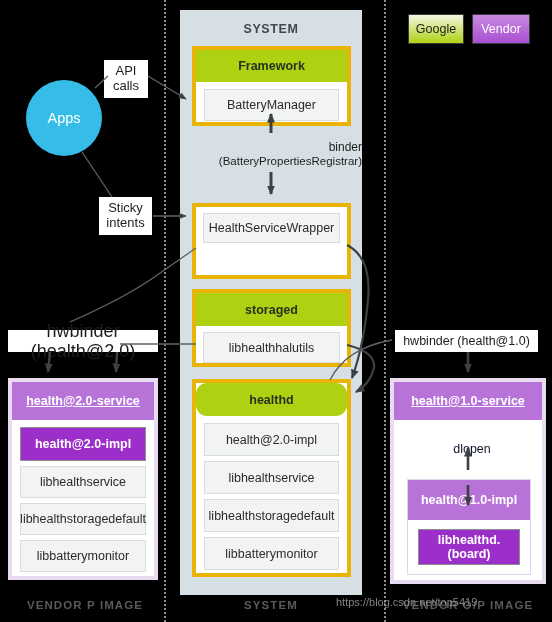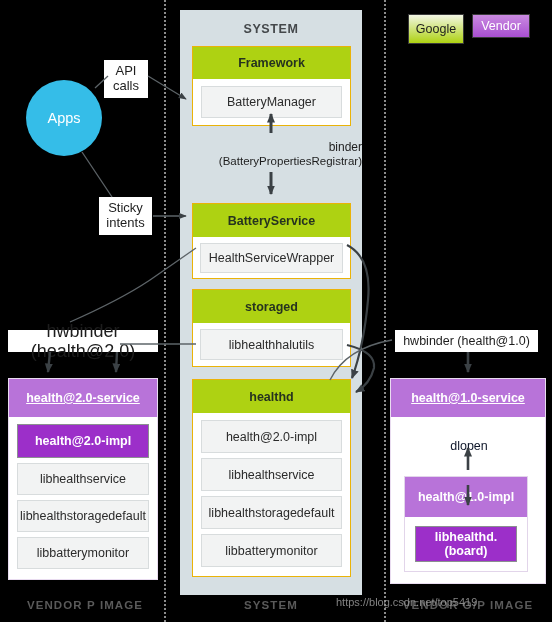--- a/index.html
+++ b/index.html
@@ -12,21 +12,21 @@
 
   
   .divider{border-left:2px dotted #8c8c8c;width:0;}
 
   
   .panel{background:#d6dfe3;}
   .panel-title{color:#44484b;font-size:12.5px;font-weight:bold;
                letter-spacing:.6px;text-align:center;}
 
   
-  .group{background:#ffffff;border:1px solid #eab308;}
+  .group{background:#ffffff;border:4px solid #eab308;}
   .ghead{font-size:12.5px;font-weight:bold;text-align:center;
          display:flex;align-items:center;justify-content:center;}
   .ghead.green{background:#aed212;color:#26331f;}
   .ghead.purple{background:#b873d9;color:#ffffff;text-decoration:underline;}
   .gbody{padding:6px;display:flex;flex-direction:column;gap:6px;}
 
   .item{background:#f2f3f3;border:1px solid #d8dcdd;color:#2b2b2b;
         font-size:12.5px;text-align:center;
         display:flex;align-items:center;justify-content:center;}
   .item.violet{background:#9c2fc9;border:1px solid #8b8f90;color:#fff;
@@ -68,21 +68,21 @@
 </style>
 </head>
 <body>
 
 <div id="stage">
 
   <div class="abs divider" style="left:164px;top:0;height:622px;"></div>
   <div class="abs divider" style="left:384px;top:0;height:622px;"></div>
 
   <div class="abs legend-chip google" style="left:408px;top:14px;width:56px;height:30px;">Google</div>
-  <div class="abs legend-chip vendor" style="left:472px;top:14px;width:58px;height:24px;">Vendor</div>
+  <div class="abs legend-chip vendor" style="left:472px;top:14px;width:58px;height:30px;">Vendor</div>
 
   <div class="abs circle" style="left:26px;top:80px;width:76px;height:76px;">Apps</div>
 
   <div class="abs label" style="left:104px;top:60px;width:44px;height:38px;flex-direction:column;">
     <span>API</span>
     <span>calls</span>
   </div>
   <div class="abs label" style="left:99px;top:197px;width:53px;height:38px;flex-direction:column;">
     <span>Sticky</span>
     <span>intents</span>
@@ -100,35 +100,34 @@
       <div class="item" style="height:30px;">BatteryManager</div>
     </div>
   </div>
 
   <div class="abs binder-note" style="left:180px;top:141px;width:182px;">
     <div>binder</div>
     <div style="font-size:11.5px;">(BatteryPropertiesRegistrar)</div>
   </div>
 
   <div class="abs group" style="left:192px;top:203px;width:159px;height:76px;">
-    <div class="ghead green" style="height:33px;">BatteryService</div>
     <div class="gbody" style="padding:6px 7px;">
       <div class="item" style="height:28px;">HealthServiceWrapper</div>
     </div>
   </div>
 
   <div class="abs group" style="left:192px;top:289px;width:159px;height:78px;">
     <div class="ghead green" style="height:33px;">storaged</div>
     <div class="gbody" style="padding:6px 7px;">
       <div class="item" style="height:29px;">libhealthhalutils</div>
     </div>
   </div>
 
   <div class="abs group" style="left:192px;top:379px;width:159px;height:198px;">
-    <div class="ghead green" style="height:33px;">healthd</div>
+    <div class="ghead green" style="height:33px;border-radius:11px;">healthd</div>
     <div class="gbody" style="padding:7px 8px;gap:5px;">
       <div class="item" style="height:31px;">health@2.0-impl</div>
       <div class="item" style="height:31px;">libhealthservice</div>
       <div class="item" style="height:31px;">libhealthstoragedefault</div>
       <div class="item" style="height:31px;">libbatterymonitor</div>
     </div>
   </div>
 
   <div class="abs group" style="left:8px;top:378px;width:150px;height:202px;border-color:#e9dcf0;">
     <div class="ghead purple" style="height:38px;">health@2.0-service</div>

